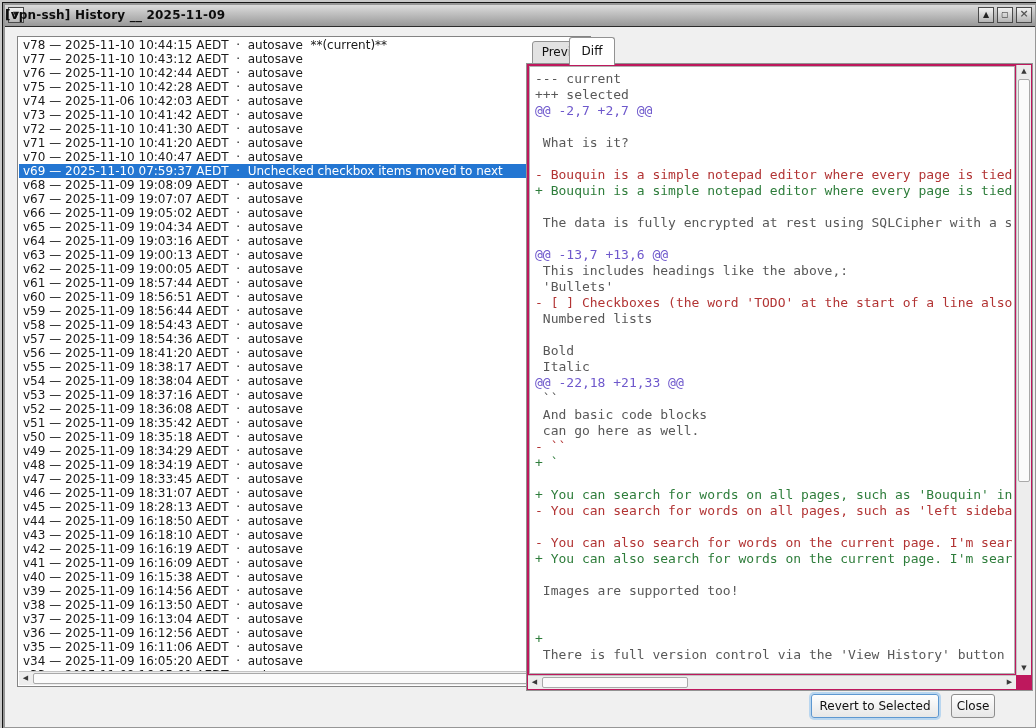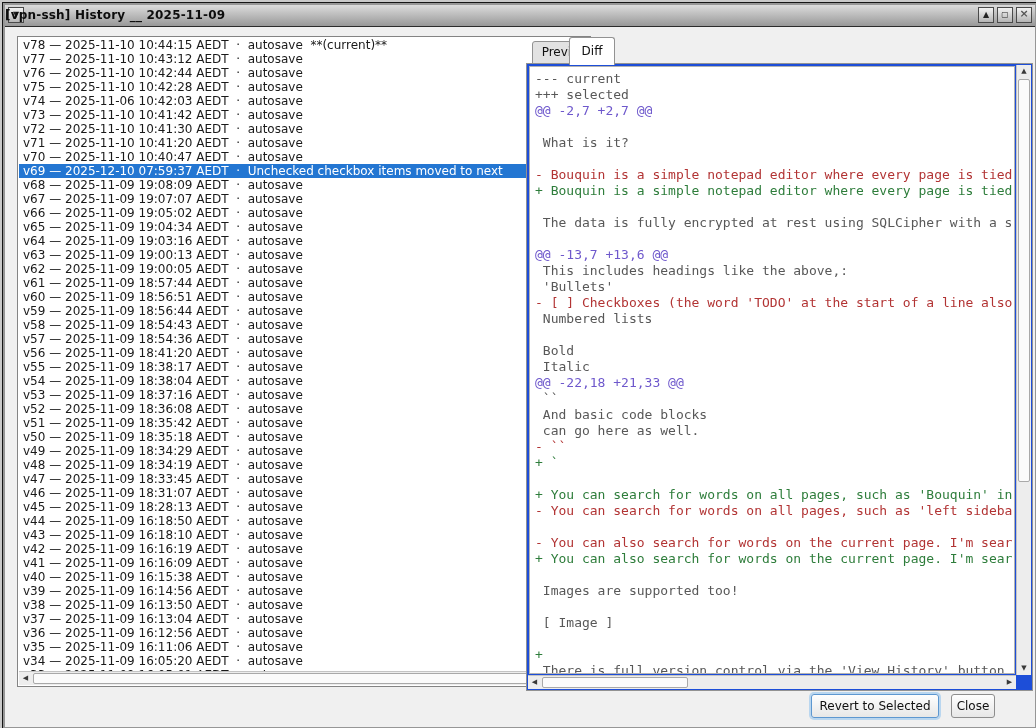--- a/index.html
+++ b/index.html
@@ -36,21 +36,21 @@
   
   .list-vscroll{top:1px;right:1px;bottom:15px;}
   .list-hscroll{left:1px;right:16px;bottom:1px;}
   
   .tab{position:absolute;box-sizing:border-box;text-align:center;font-size:12px;color:#101010;
        border:1px solid #929292;border-radius:3px 3px 0 0;}
   .tab-preview{left:527px;top:36px;width:66px;height:23px;line-height:21px;background:#e2e2e2;}
   .tab-diff{left:564px;top:32px;width:46px;height:28px;line-height:26px;background:#ffffff;
             border-bottom:none;z-index:3;}
   .notebook-body{position:absolute;left:521px;top:58px;width:507px;height:628px;
-                 background:#1d4ed8;border:1px solid #929292;box-sizing:border-box;}
+                 background:#be185d;border:1px solid #929292;box-sizing:border-box;}
   .diff-area{position:absolute;left:2px;top:2px;right:17px;bottom:16px;background:#ffffff;
              border:1px solid #b2b2b2;overflow:hidden;box-sizing:border-box;
              font-family:"DejaVu Sans Mono",monospace;font-size:13px;line-height:16px;
              padding:4px 0 0 5px;}
   .dline{height:16px;white-space:pre;}
   .dline.file{color:#585858;}
   .dline.ctx{color:#585858;}
   .dline.hunk{color:#6e58cc;}
   .dline.del{color:#b23434;}
   .dline.add{color:#2e7d3b;}
@@ -89,21 +89,21 @@
 
     <div class="row">v78 — 2025-11-10 10:44:15 AEDT  ·  autosave  **(current)**</div>
         <div class="row">v77 — 2025-11-10 10:43:12 AEDT  ·  autosave</div>
         <div class="row">v76 — 2025-11-10 10:42:44 AEDT  ·  autosave</div>
         <div class="row">v75 — 2025-11-10 10:42:28 AEDT  ·  autosave</div>
         <div class="row">v74 — 2025-11-06 10:42:03 AEDT  ·  autosave</div>
         <div class="row">v73 — 2025-11-10 10:41:42 AEDT  ·  autosave</div>
         <div class="row">v72 — 2025-11-10 10:41:30 AEDT  ·  autosave</div>
         <div class="row">v71 — 2025-11-10 10:41:20 AEDT  ·  autosave</div>
         <div class="row">v70 — 2025-11-10 10:40:47 AEDT  ·  autosave</div>
-        <div class="row selected">v69 — 2025-12-10 07:59:37 AEDT  ·  Unchecked checkbox items moved to next</div>
+        <div class="row selected">v69 — 2025-11-10 07:59:37 AEDT  ·  Unchecked checkbox items moved to next</div>
         <div class="row">v68 — 2025-11-09 19:08:09 AEDT  ·  autosave</div>
         <div class="row">v67 — 2025-11-09 19:07:07 AEDT  ·  autosave</div>
         <div class="row">v66 — 2025-11-09 19:05:02 AEDT  ·  autosave</div>
         <div class="row">v65 — 2025-11-09 19:04:34 AEDT  ·  autosave</div>
         <div class="row">v64 — 2025-11-09 19:03:16 AEDT  ·  autosave</div>
         <div class="row">v63 — 2025-11-09 19:00:13 AEDT  ·  autosave</div>
         <div class="row">v62 — 2025-11-09 19:00:05 AEDT  ·  autosave</div>
         <div class="row">v61 — 2025-11-09 18:57:44 AEDT  ·  autosave</div>
         <div class="row">v60 — 2025-11-09 18:56:51 AEDT  ·  autosave</div>
         <div class="row">v59 — 2025-11-09 18:56:44 AEDT  ·  autosave</div>
@@ -183,21 +183,20 @@
         <div class="dline add">+ `</div>
         <div class="dline ctx"></div>
         <div class="dline add">+ You can search for words on all pages, such as 'Bouquin' in</div>
         <div class="dline del">- You can search for words on all pages, such as 'left sideba</div>
         <div class="dline ctx"></div>
         <div class="dline del">- You can also search for words on the current page. I'm sear</div>
         <div class="dline add">+ You can also search for words on the current page. I'm sear</div>
         <div class="dline ctx"></div>
         <div class="dline ctx"> Images are supported too!</div>
         <div class="dline ctx"></div>
-        <div class="dline ctx"> [ Image ]</div>
         <div class="dline ctx"></div>
         <div class="dline add">+</div>
         <div class="dline ctx"> There is full version control via the 'View History' button</div>
       </div>
     <div class="sb sb-v diff-vscroll">
       <div class="sb-btn" style="top:0;">▲</div>
       <div class="sb-thumb" style="left:1px;right:1px;top:14px;height:66%;"></div>
       <div class="sb-btn" style="bottom:0;">▼</div>
     </div>
     <div class="sb sb-h diff-hscroll">

